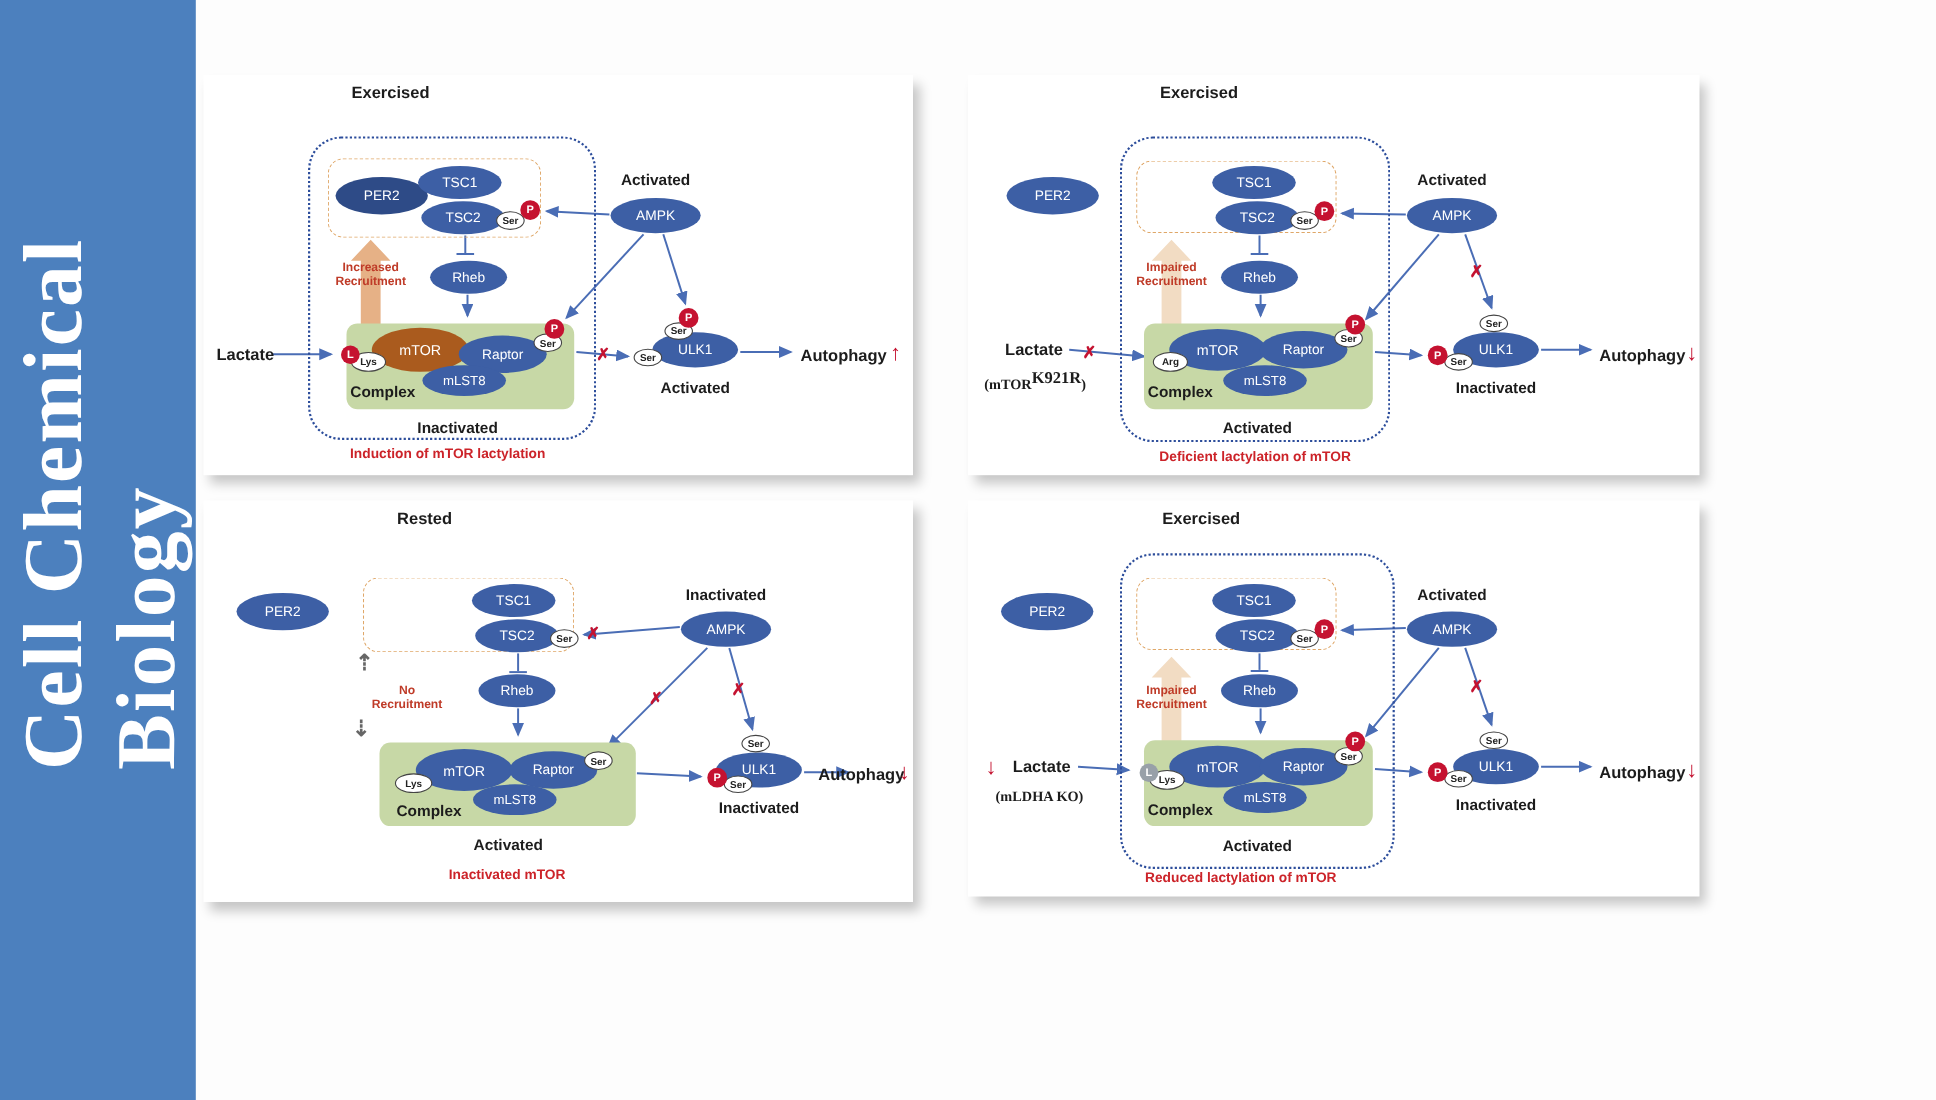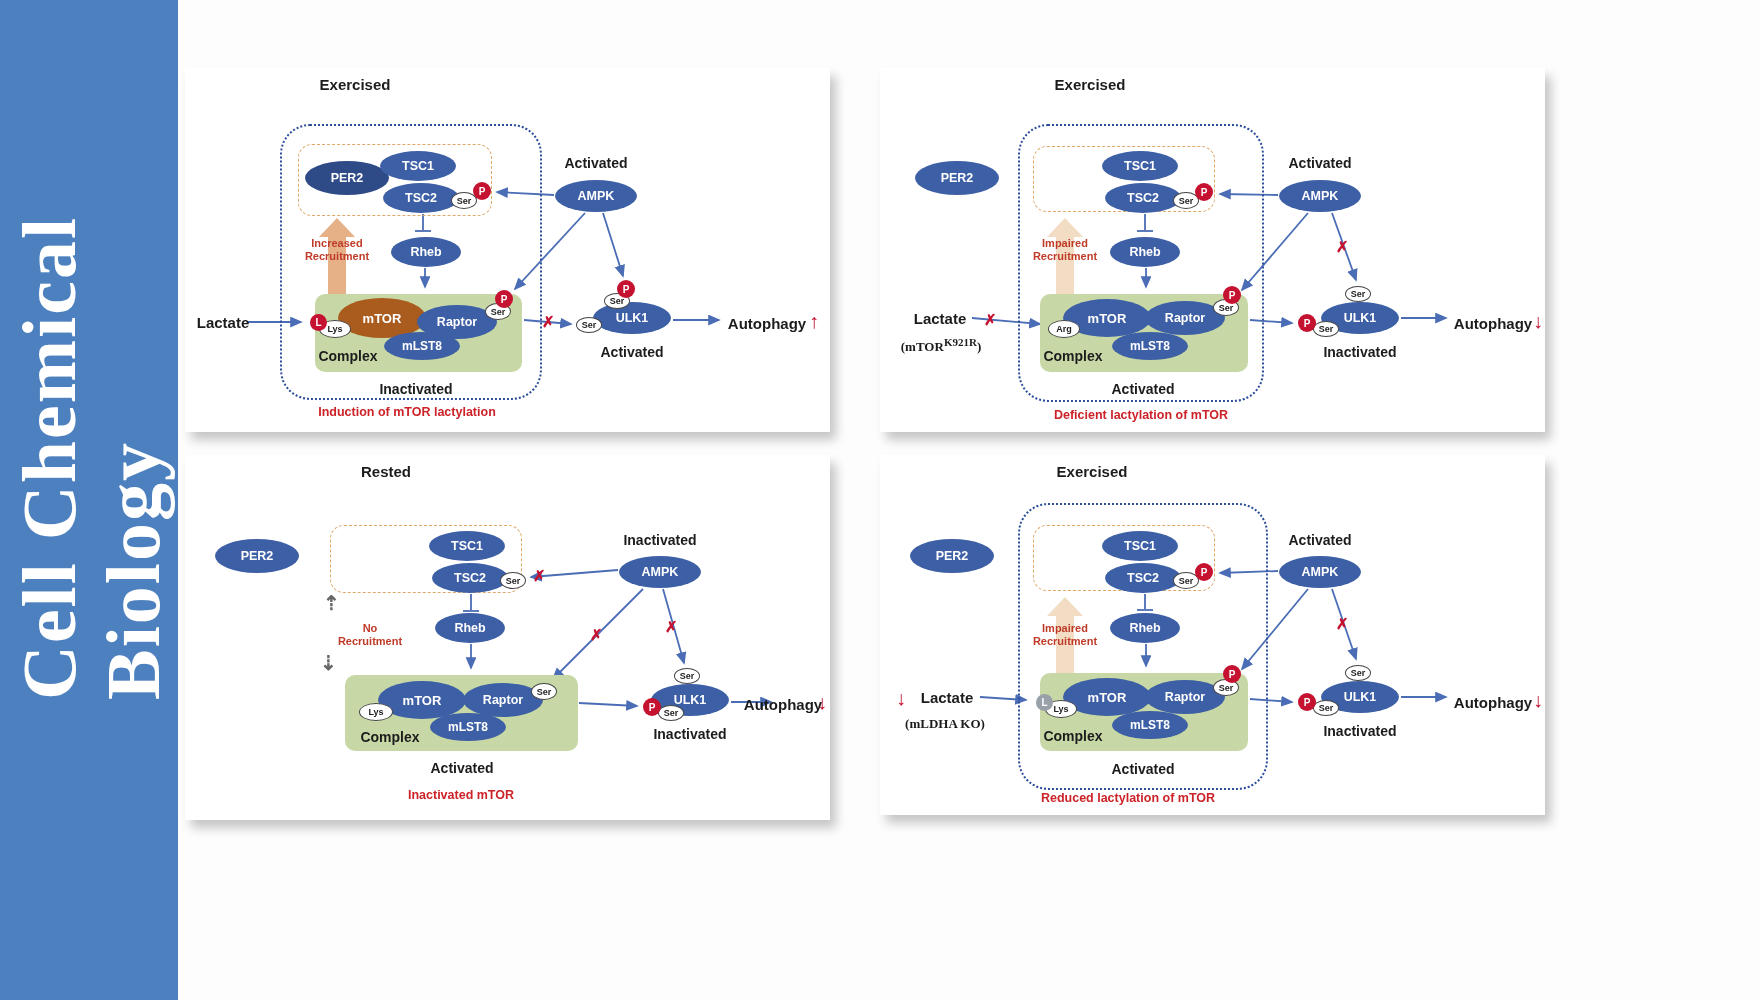--- a/index.html
+++ b/index.html
@@ -4,37 +4,37 @@
 <style>
   * { margin:0; padding:0; box-sizing:border-box; }
   html,body { width:1760px; height:1000px; }
   body { background:#fdfdfd; font-family:"Liberation Sans", sans-serif; position:relative; overflow:hidden; }
   .stage { position:absolute; inset:0; }
   .sidebar { position:absolute; left:0; top:0; width:178px; height:1000px; background:#4c80be; z-index:2; }
   .vtext { position:absolute; white-space:nowrap; transform:rotate(-90deg); transform-origin:0 0;
            font-family:"Liberation Serif", serif; font-weight:bold; color:#fff; letter-spacing:2px; font-size:76px; }
   .panel { position:absolute; background:#fff; box-shadow:6px 8px 10px rgba(0,0,0,.22); }
   .wires { position:absolute; left:0; top:0; }
-  .node { position:absolute; border-radius:50%; background:#3d5fa5; color:#fff; font-weight:bold;
+  .node { position:absolute; border-radius:50%; background:#3d5fa5; color:#fff; font-weight:normal;
           display:flex; align-items:center; justify-content:center; font-size:12.5px; z-index:2; }
   .node.dark { background:#2e4b87; }
   .node.brown { background:#aa5b1e; }
   .chip { position:absolute; border-radius:50%; background:#fff; border:1.5px solid #444; color:#222;
           font-weight:bold; font-size:9px; display:flex; align-items:center; justify-content:center; z-index:3; }
   .pchip { position:absolute; border-radius:50%; background:#c51230; color:#fff; font-weight:bold; font-size:10px;
            display:flex; align-items:center; justify-content:center; z-index:4; }
   .pchip.gray { background:#98a0a8; }
   .lbl { position:absolute; font-weight:bold; color:#1c1c1c; text-align:center; z-index:5; }
   .t-title { font-size:15px; }
   .t-state { font-size:14px;text-align:center; }
   .t-side { font-size:15px; }
   .t-recr { font-size:11px; color:#bf3b28; line-height:1.15; }
   .t-caption { font-size:12.5px; color:#cc2329; }
   .t-note { font-family:"Liberation Serif", serif; font-size:13px; }
-  .sup { font-size:11px; vertical-align:super; }
+  .sup { font-size:15px; vertical-align:super; }
   .xmark { position:absolute; color:#c41230; font-weight:bold; font-size:15px; z-index:6; }
   .redarrow { position:absolute; color:#c41230; font-weight:bold; font-size:20px; z-index:6; line-height:1; }
   .dasharrow { position:absolute; color:#666; font-size:20px; font-weight:bold; z-index:5; line-height:1; }
   .dotted-rect { position:absolute; border:2.5px dotted #2c4d9b; border-radius:30px; z-index:1; }
   .dashed-rect { position:absolute; border:1.5px dashed #dfa768; border-radius:14px; z-index:1; }
   .greenbox { position:absolute; background:#c7d8a6; border-radius:10px; z-index:1; }
 </style>
 </head>
 <body>
 

